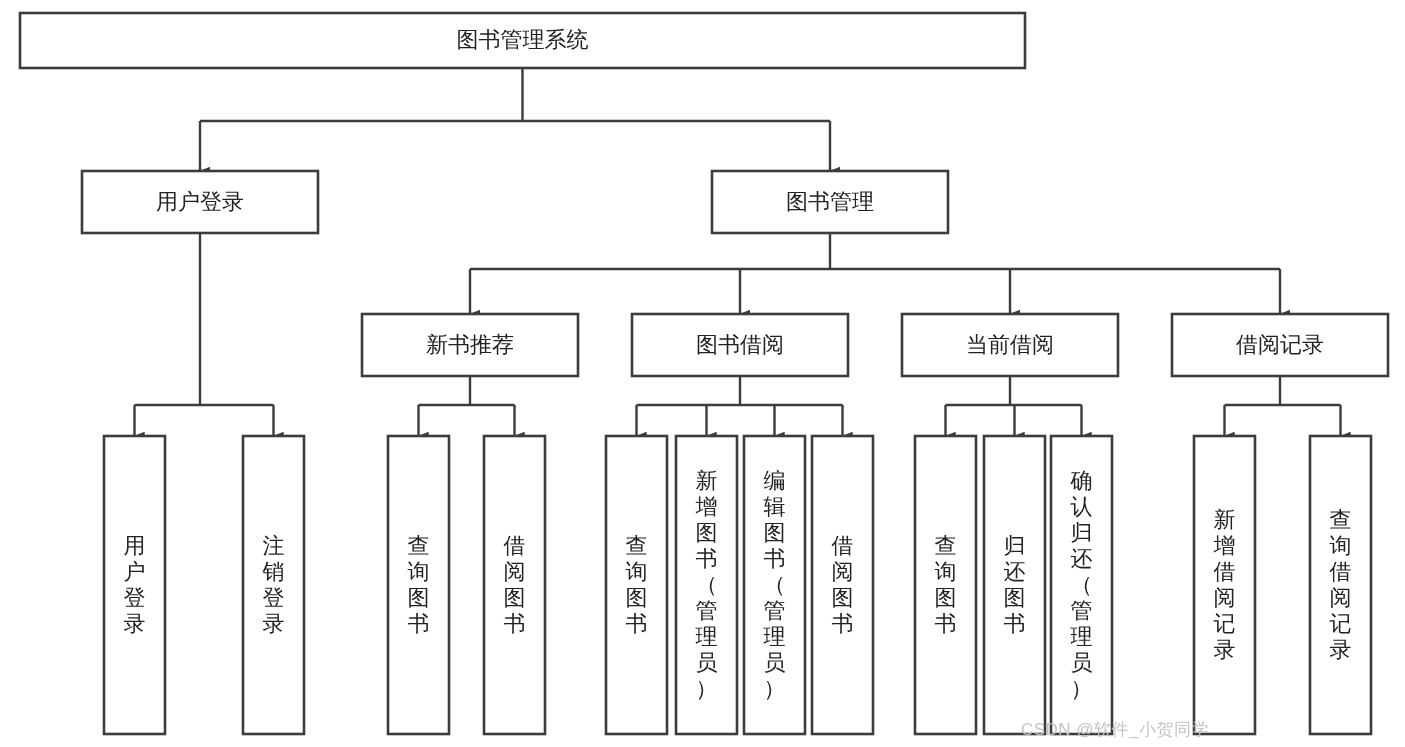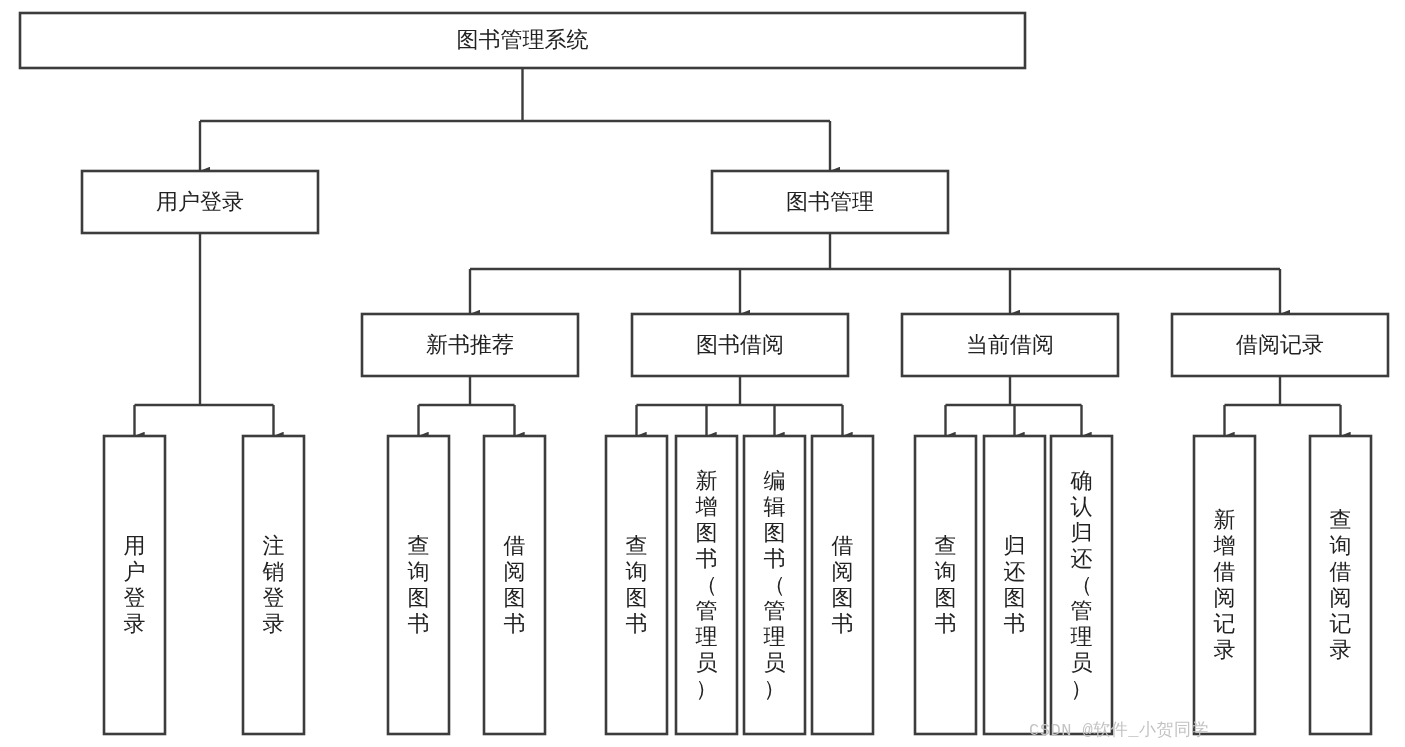--- a/index.html
+++ b/index.html
@@ -46,21 +46,21 @@
   .node-label-v {
     font-family: "Liberation Sans", "DejaVu Sans", sans-serif;
     font-size: 22px;
     fill: #222222;
     text-anchor: middle;
   }
   .watermark {
     position: absolute;
     right: 8px;
     bottom: 6px;
-    font-family: Liberation Mono, monospace;
+    font-family: Liberation Sans, sans-serif;
     font-size: 17px;
     color: #c3c3c3;
     letter-spacing: 0.5px;
     white-space: nowrap;
     user-select: none;
   }
 </style>
 </head>
 <body>
 

